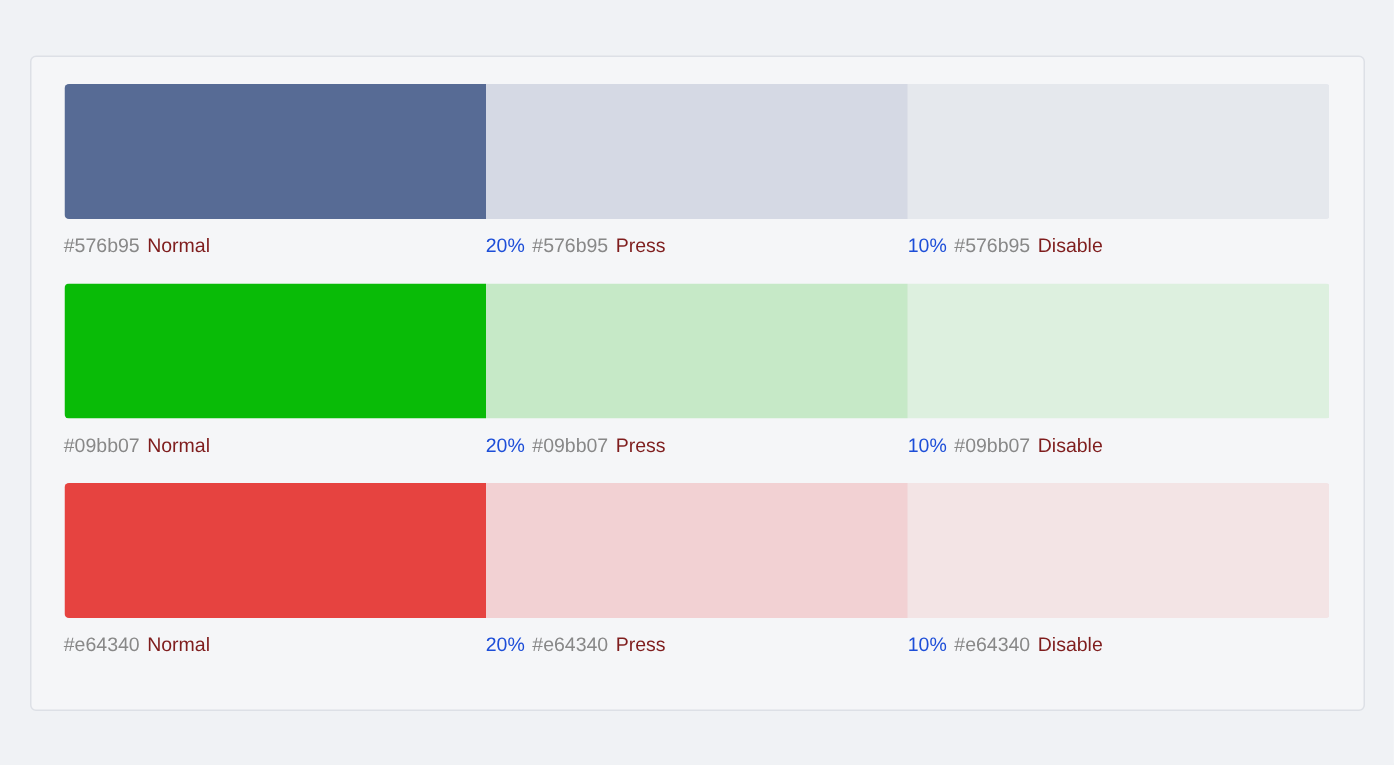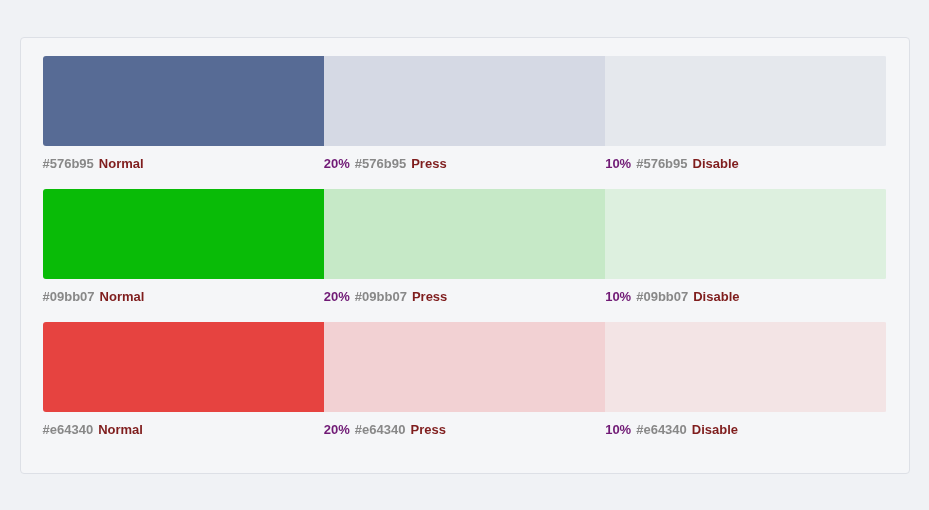--- a/index.html
+++ b/index.html
@@ -1,15 +1,15 @@
 <!DOCTYPE html>
 <html><head>
   <meta charset="utf-8">
   <style>
-    * { box-sizing: border-box; margin: 0; padding: 0; font-weight: bold; }
+    * { box-sizing: border-box; margin: 0; padding: 0; }
     body {
       background: #f0f2f5;
       font-family: 'Segoe UI', Arial, sans-serif;
       width: 929px;
       min-height: 510px;
       display: flex;
       align-items: center;
       justify-content: center;
     }
     .container {
@@ -47,21 +47,21 @@
     }
     .label-hex {
       color: #888;
       font-size: 13px;
     }
     .label-state {
       color: #7f1d1d;
       font-size: 13px;
     }
     .label-percent {
-      color: #701a75;
+      color: #1d4ed8;
       font-size: 13px;
       text-align: right;
     }
   </style>
 </head>
 <body>
 
 <div class="container">
 <div class="color-row">
       <div class="swatches">

